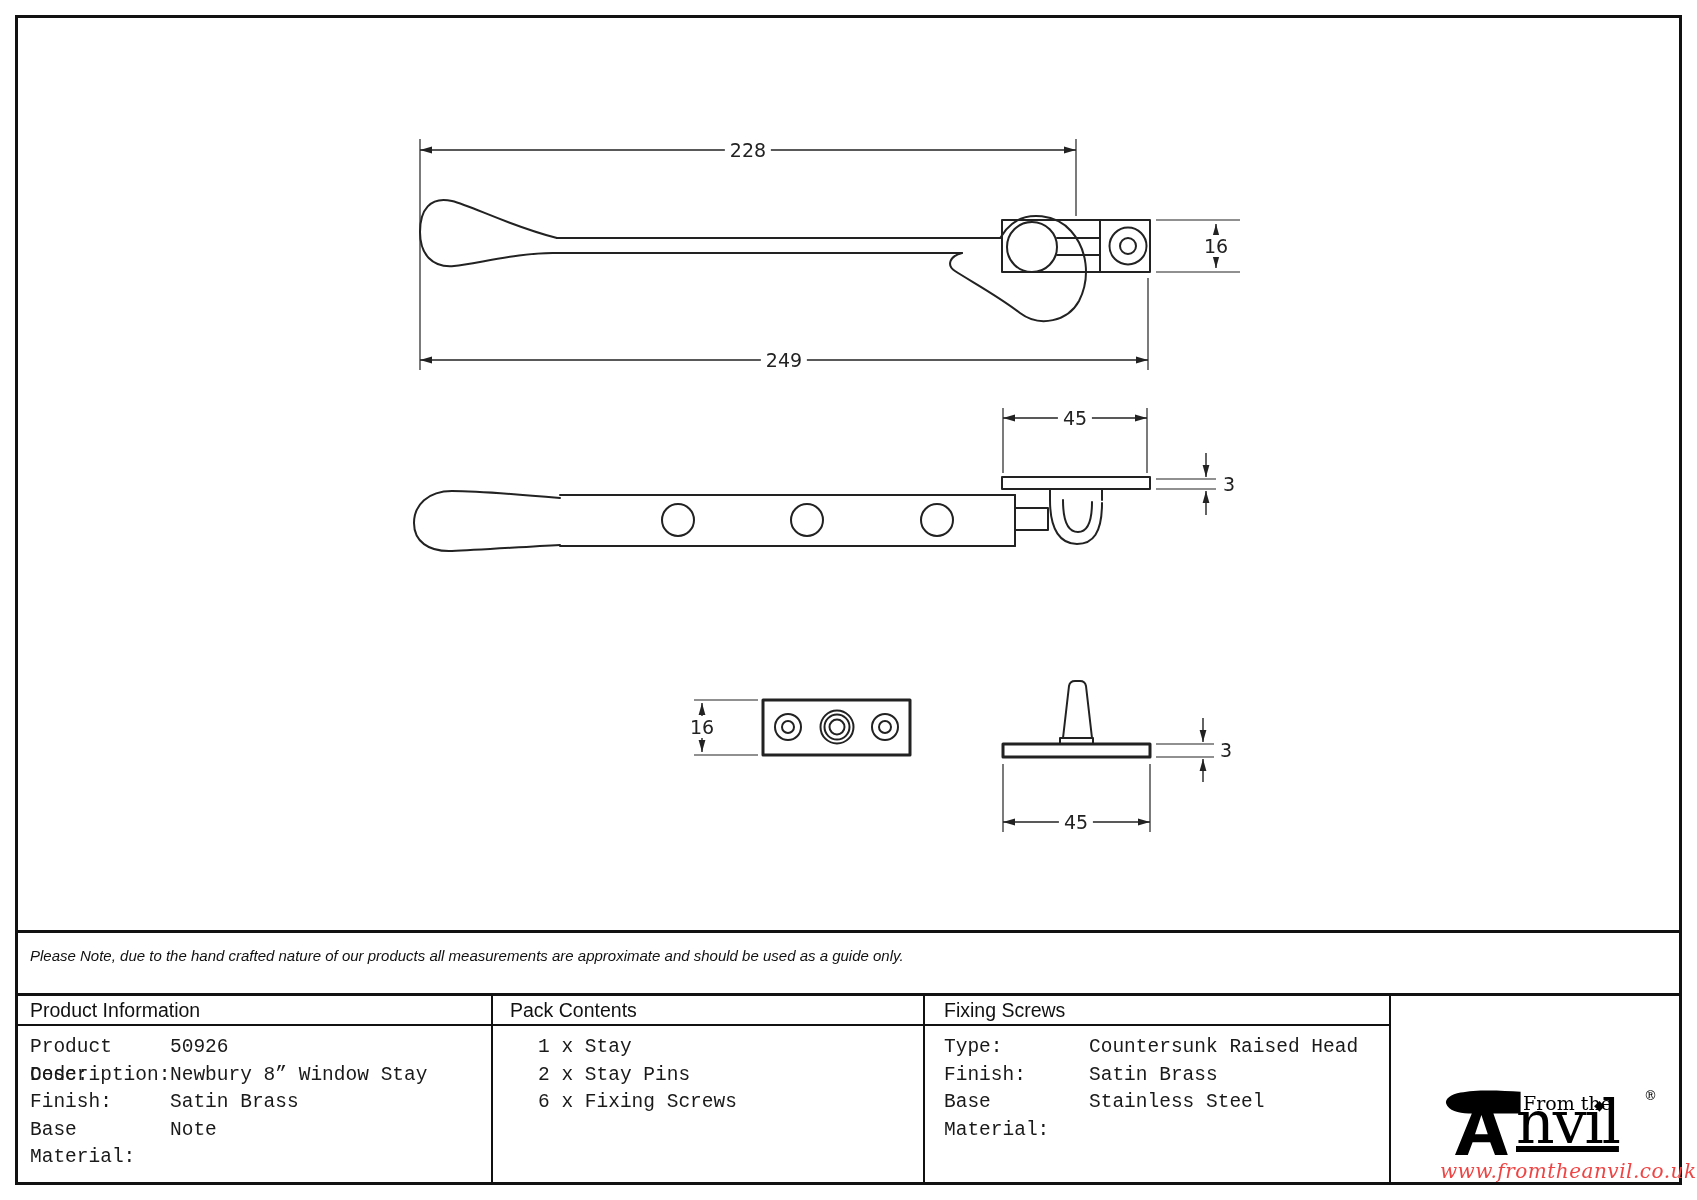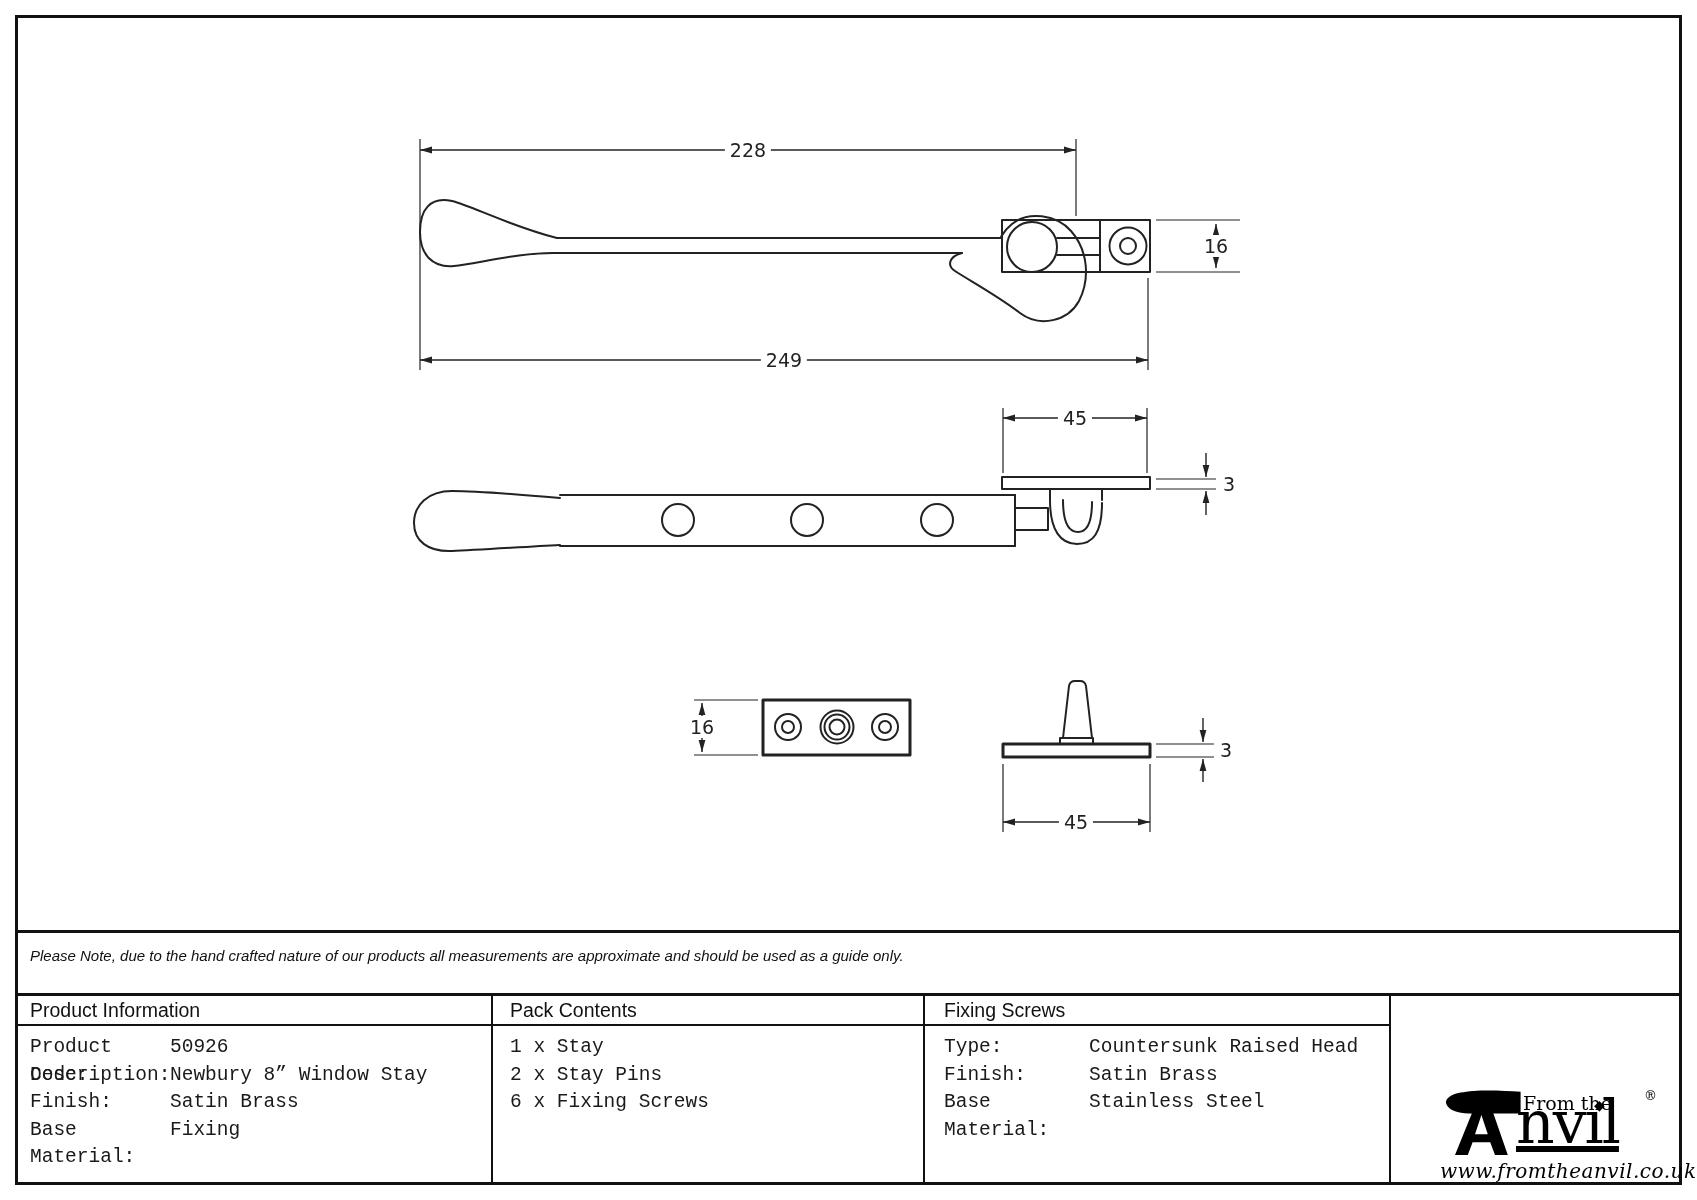--- a/index.html
+++ b/index.html
@@ -13,21 +13,21 @@
   .col{position:absolute;display:flex;flex-direction:column;font-family:Liberation Mono, monospace;}
   .row{display:flex;height:27.5px;line-height:27.5px;font-size:19.5px;}
   .row .lbl{width:140px;flex:0 0 140px;}
   .fs .lbl{width:145px;flex:0 0 145px;}
   .item{height:27.5px;line-height:27.5px;font-size:19.5px;}
   .logo-cell{position:absolute;left:1390px;top:994px;width:292px;height:191px;margin-top:48px;}
   .logo-prefix{position:absolute;left:133px;top:50px;font:19px "DejaVu Serif",serif;color:#000;}
   .logo-name{position:absolute;left:126px;top:50px;font:60px/60px "DejaVu Serif",serif;color:#000;letter-spacing:-2px;text-decoration:underline;}
   .logo-tittle{position:absolute;left:204px;top:55px;font:14px "DejaVu Sans",sans-serif;color:#000;}
   .logo-reg{position:absolute;left:254px;top:46px;font:13px "DejaVu Serif",serif;color:#000;}
-  .logo-url{position:absolute;left:50px;top:117px;font:italic 20px "DejaVu Serif",serif;color:#000000;letter-spacing:.5px;}
+  .logo-url{position:absolute;left:50px;top:117px;font:italic 20px "DejaVu Serif",serif;color:#ef4444;letter-spacing:.5px;}
 </style>
 </head>
 <body>
 
 <div class="page">
 
   <svg class="art" width="1697" height="1200" viewBox="0 0 1697 1200">
     <defs>
       <marker id="arw" markerWidth="14" markerHeight="10" refX="13" refY="5" orient="auto-start-reverse" markerUnits="userSpaceOnUse">
         <path d="M1,1.6 L13,5 L1,8.4 Z" fill="#222"></path>
@@ -148,25 +148,25 @@
     <div class="row">
       <span class="lbl">Description:</span>
       <span>Newbury 8” Window Stay</span>
     </div>
     <div class="row">
       <span class="lbl">Finish:</span>
       <span>Satin Brass</span>
     </div>
     <div class="row">
       <span class="lbl">Base Material:</span>
-      <span>Fixing</span>
+      <span>Note</span>
     </div>
   </div>
 
-  <div class="col" style="left:510px;top:1034px">
+  <div class="col" style="left:538px;top:1034px">
     <div class="item">1 x Stay</div>
     <div class="item">2 x Stay Pins</div>
     <div class="item">6 x Fixing Screws</div>
   </div>
 
   <div class="col fs" style="left:944px;top:1034px">
     <div class="row">
       <span class="lbl">Type:</span>
       <span>Countersunk Raised Head</span>
     </div>

